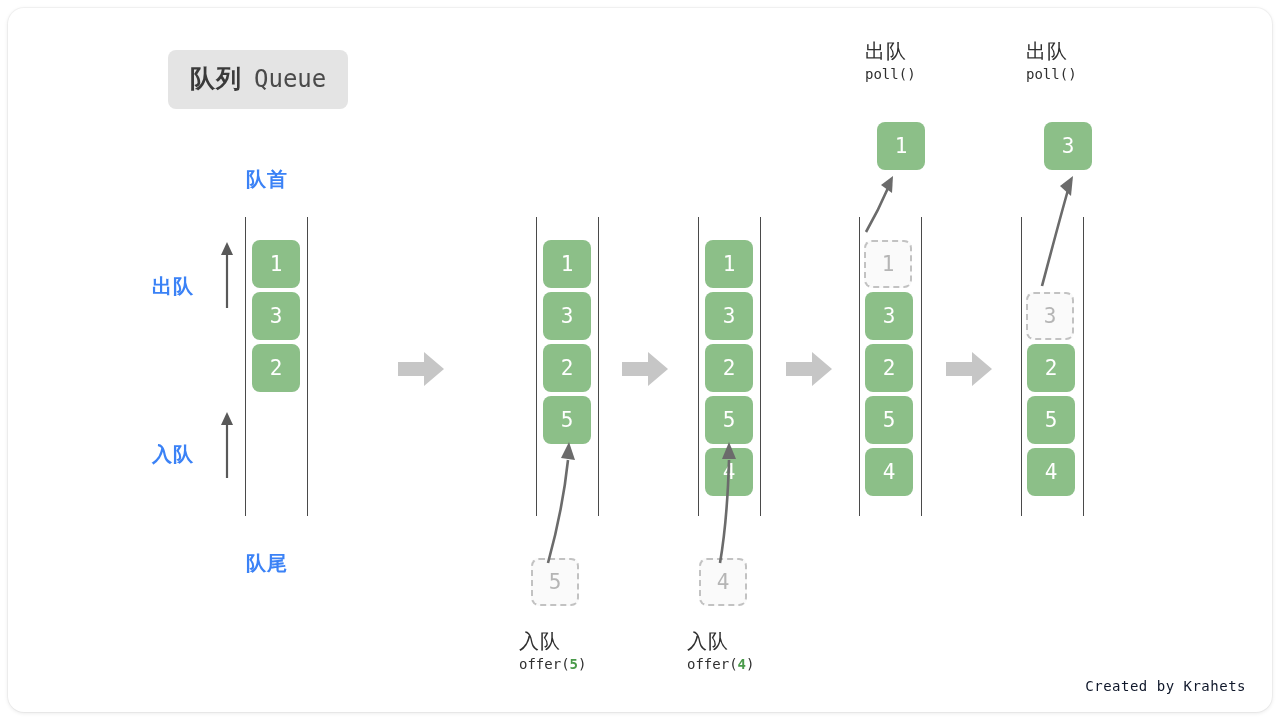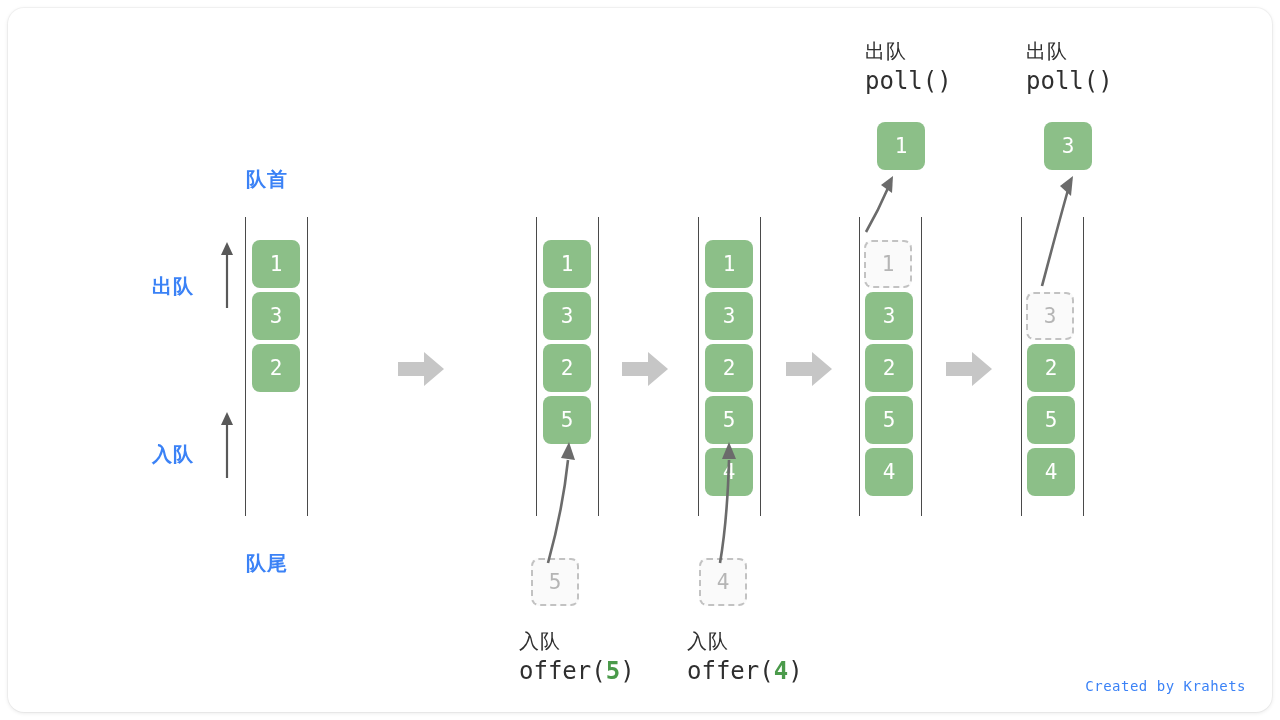--- a/index.html
+++ b/index.html
@@ -62,21 +62,21 @@
     white-space: nowrap;
   }
   .op-label .cn {
     font-size: 20px;
     color: #2f2f2f;
     letter-spacing: 1px;
     display: block;
     line-height: 1.35;
   }
   .op-label .code {
-    font-size: 24px;
+    font-size: 14px;
     font-family: "DejaVu Sans Mono", "Liberation Mono", monospace;
     color: #2f2f2f;
     display: block;
     line-height: 1.35;
   }
   .op-label .code .arg { color: #4a9a4a; font-weight: bold; }
 
   
   .rail {
     width: 1px;
@@ -104,30 +104,34 @@
   }
 
   
   .sep-arrow { width: 46px; height: 34px; }
 
   #credit {
     right: 26px;
     bottom: 18px;
     font-family: "DejaVu Sans Mono", "Liberation Mono", monospace;
     font-size: 14px;
-    color: #3b82f6;
+    color: #0f172a;
     letter-spacing: 0.5px;
   }
   svg { display: block; overflow: visible; }
 </style>
 </head>
 <body>
 
 <div id="card">
 
+  <div id="title-badge" class="abs">
+    <span id="title-cn">队列</span>
+    <span id="title-en">Queue</span>
+  </div>
 
   <div class="abs cn-bold" style="left:238px; top:158px;">队首</div>
   <div class="abs cn-bold" style="left:238px; top:542px;">队尾</div>
 
   <div class="abs cn-bold" style="left:144px; top:265px;">出队</div>
   <div class="abs" style="left:212px; top:234px;">
     <svg width="14" height="66" viewBox="0 0 14 66">
       <line x1="7" y1="66" x2="7" y2="10" stroke="#595959" stroke-width="2.2"></line>
       <path d="M7 0 L13 13 L1 13 Z" fill="#595959"></path>
     </svg>

